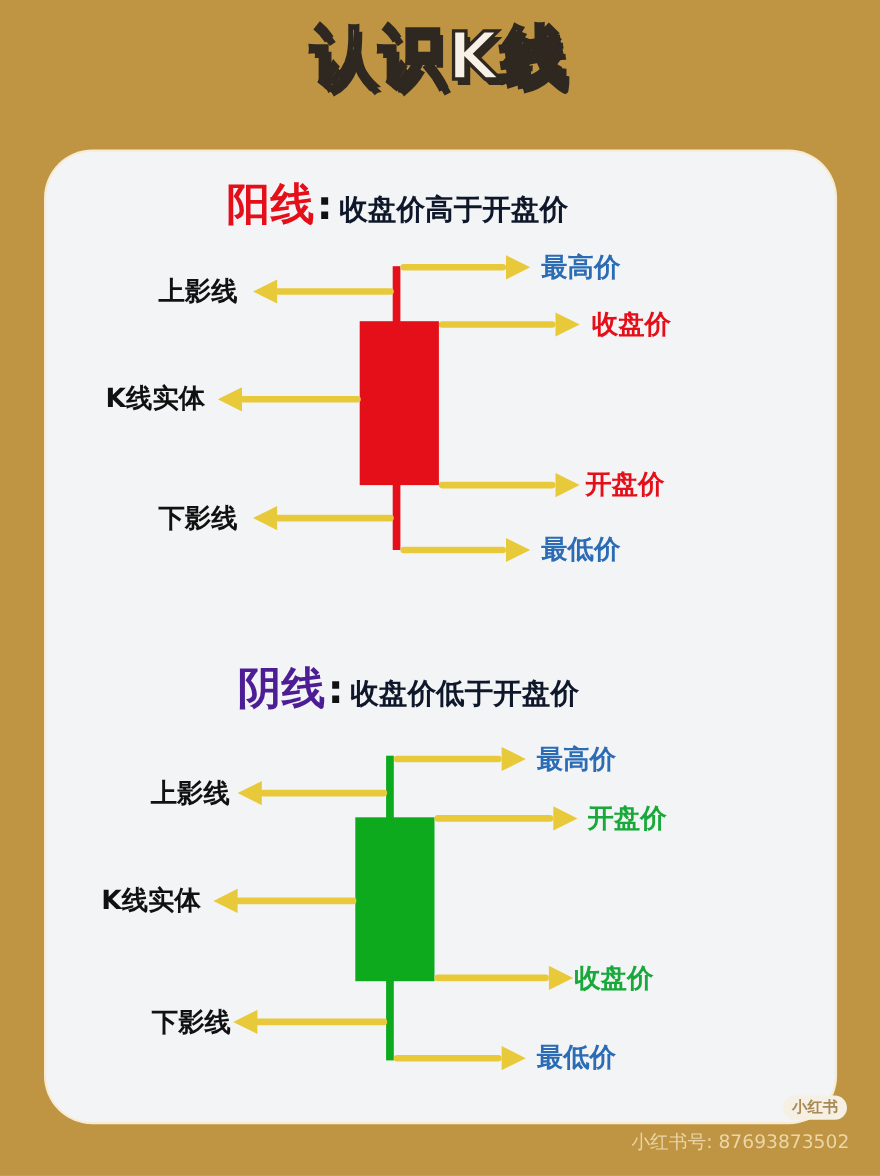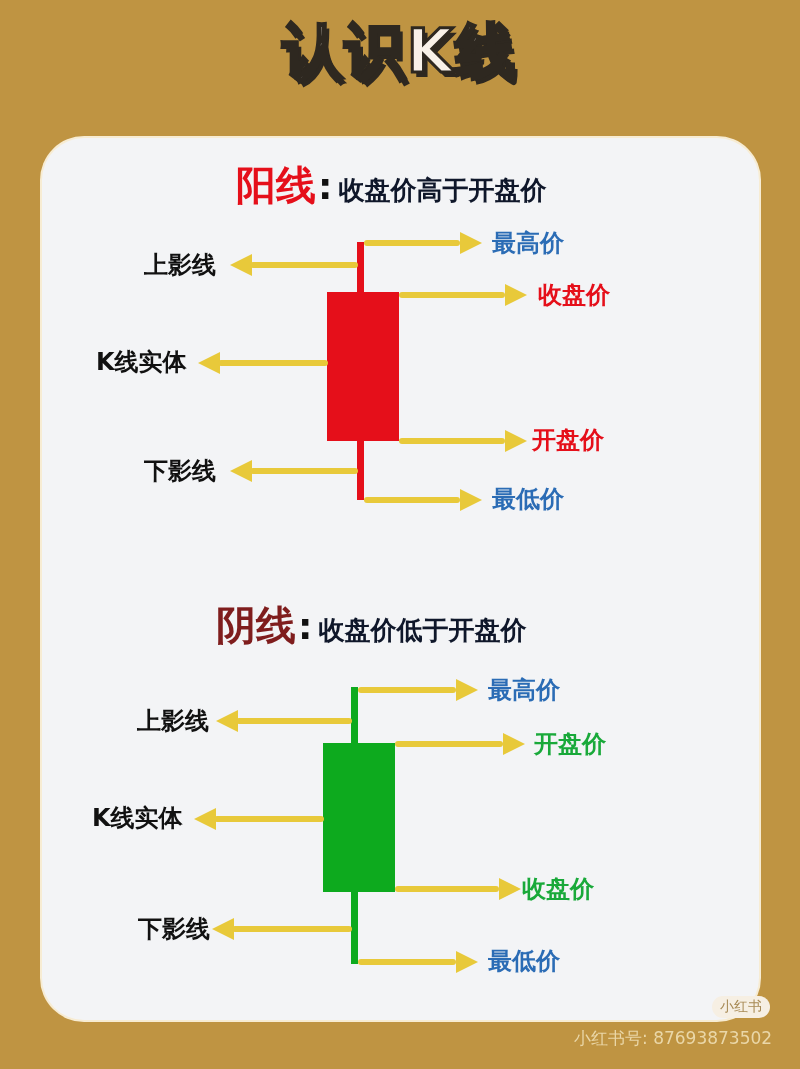--- a/index.html
+++ b/index.html
@@ -40,37 +40,37 @@
   .ahead-l { border-top: 11px solid transparent; border-bottom: 11px solid transparent; border-right: 22px solid #e8c93a; }
   .lbl {
     position: absolute; white-space: nowrap;
     font-size: 24px; font-weight: bold; line-height: 30px;
   }
   .lbl.left { color: #111; }
   .watermark-badge {
     position: absolute; left: 712px; top: 996px;
     padding: 2px 8px; border-radius: 12px;
     background: #f6efe3; color: #a78a55;
-    font-size: 14px; font-weight: normal;
+    font-size: 14px; font-weight: bold;
   }
   .watermark-id {
     position: absolute; left: 574px; top: 1027px;
     font-size: 17px; color: #ead7a8;
     font-family: "DejaVu Sans", sans-serif;
   }
 </style>
 </head>
 <body>
 
 <div class="title">认识K线</div>
 
 <div class="card"></div>
 
 <div class="heading" style="left:206px; top:158px;">
-  <span class="big" style="color:#e50f1a;margin-left:30px;">阳线</span><span class="colon">:</span><span class="desc">收盘价高于开盘价</span>
+  <span class="big" style="color:#e50f1a;">阳线</span><span class="colon">:</span><span class="desc">收盘价高于开盘价</span>
 </div>
 
 <div class="wick" style="left:357px; top:242px; width:7px; height:258px; background:#e50f1a;"></div>
 <div class="body-rect" style="left:327px; top:292px; width:72px; height:149px; background:#e50f1a;"></div>
 
 <div class="hline" style="left:364px; top:240px; width:96px;"></div>
 <div class="ahead-r" style="left:460px; top:232px;"></div>
 <div class="lbl" style="left:492px; top:228px; color:#2b6cb5;">最高价</div>
 
 <div class="hline" style="left:399px; top:292px; width:106px;"></div>
@@ -91,21 +91,21 @@
 
 <div class="ahead-l" style="left:198px; top:352px;"></div>
 <div class="hline" style="left:218px; top:360px; width:110px;"></div>
 <div class="lbl left" style="left:96px; top:347px;">K线实体</div>
 
 <div class="ahead-l" style="left:230px; top:460px;"></div>
 <div class="hline" style="left:250px; top:468px; width:108px;"></div>
 <div class="lbl left" style="left:144px; top:456px;">下影线</div>
 
 <div class="heading" style="left:216px; top:598px;">
-  <span class="big" style="color:#7f1d1d;">阴线</span><span class="colon">:</span><span class="desc">收盘价低于开盘价</span>
+  <span class="big" style="color:#4c1d95;">阴线</span><span class="colon">:</span><span class="desc">收盘价低于开盘价</span>
 </div>
 
 <div class="wick" style="left:351px; top:687px; width:7px; height:277px; background:#0daa1e;"></div>
 <div class="body-rect" style="left:323px; top:743px; width:72px; height:149px; background:#0daa1e;"></div>
 
 <div class="hline" style="left:358px; top:687px; width:98px;"></div>
 <div class="ahead-r" style="left:456px; top:679px;"></div>
 <div class="lbl" style="left:488px; top:675px; color:#2b6cb5;">最高价</div>
 
 <div class="hline" style="left:395px; top:741px; width:108px;"></div>

